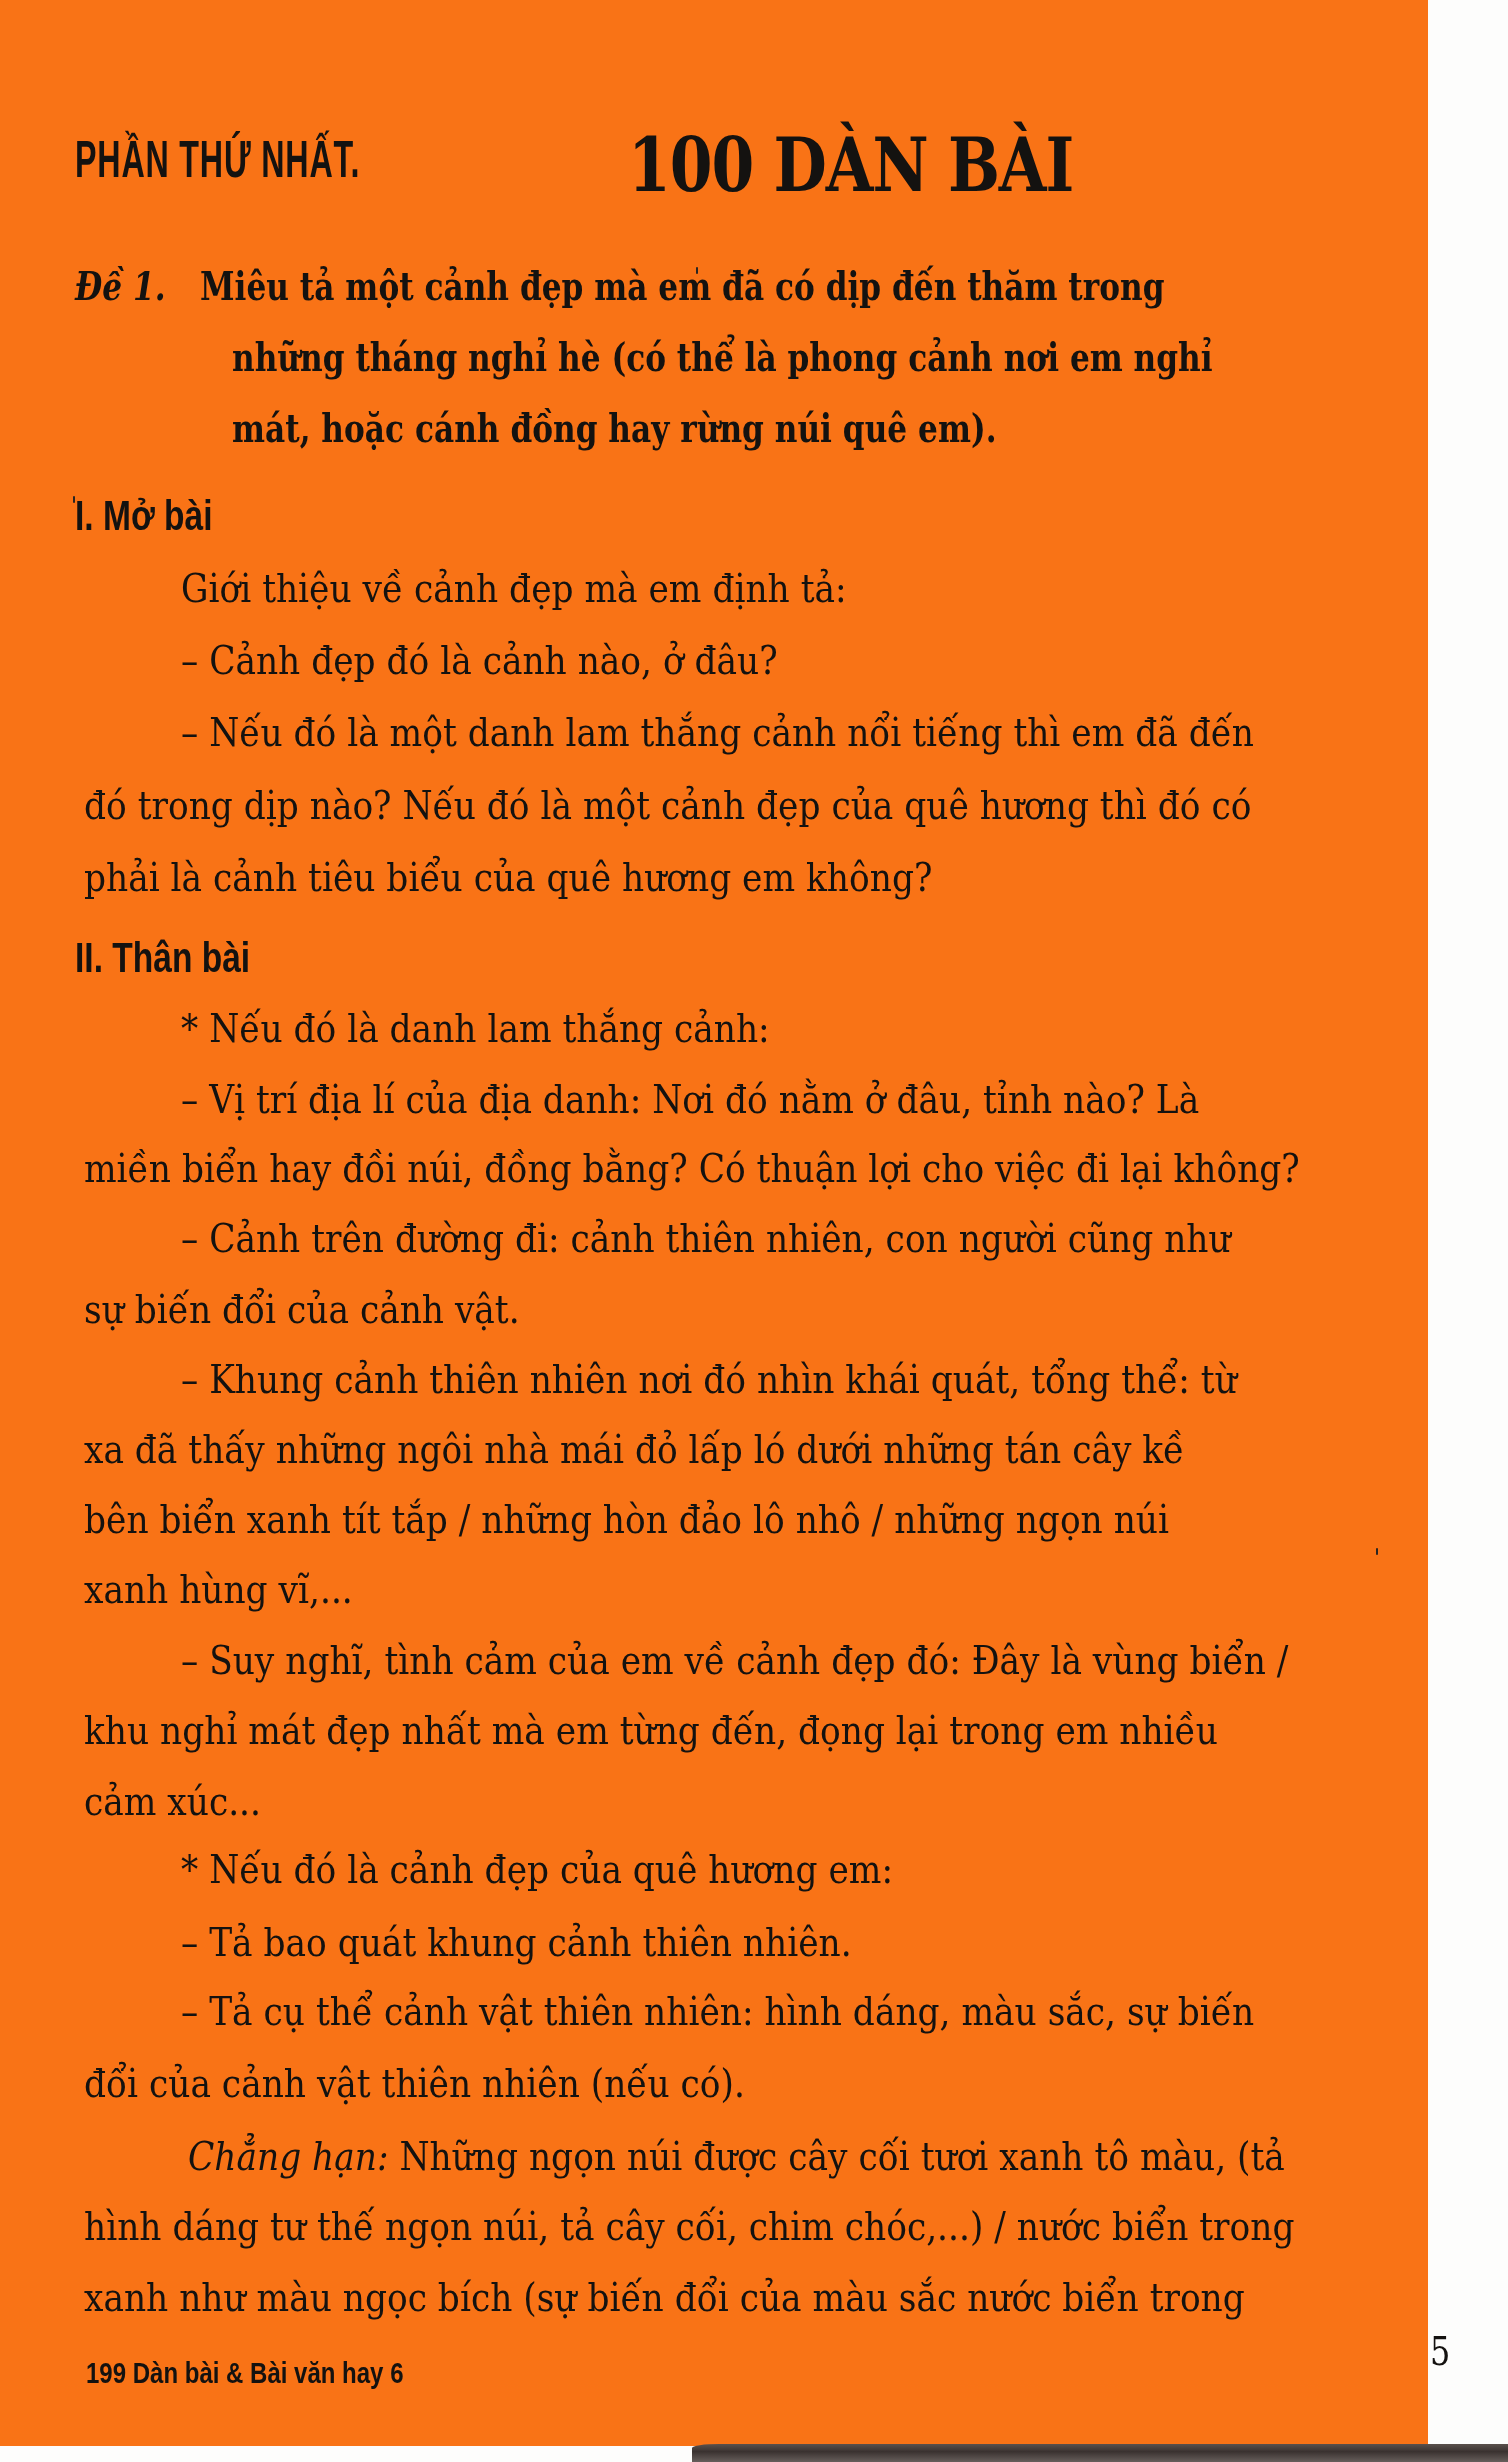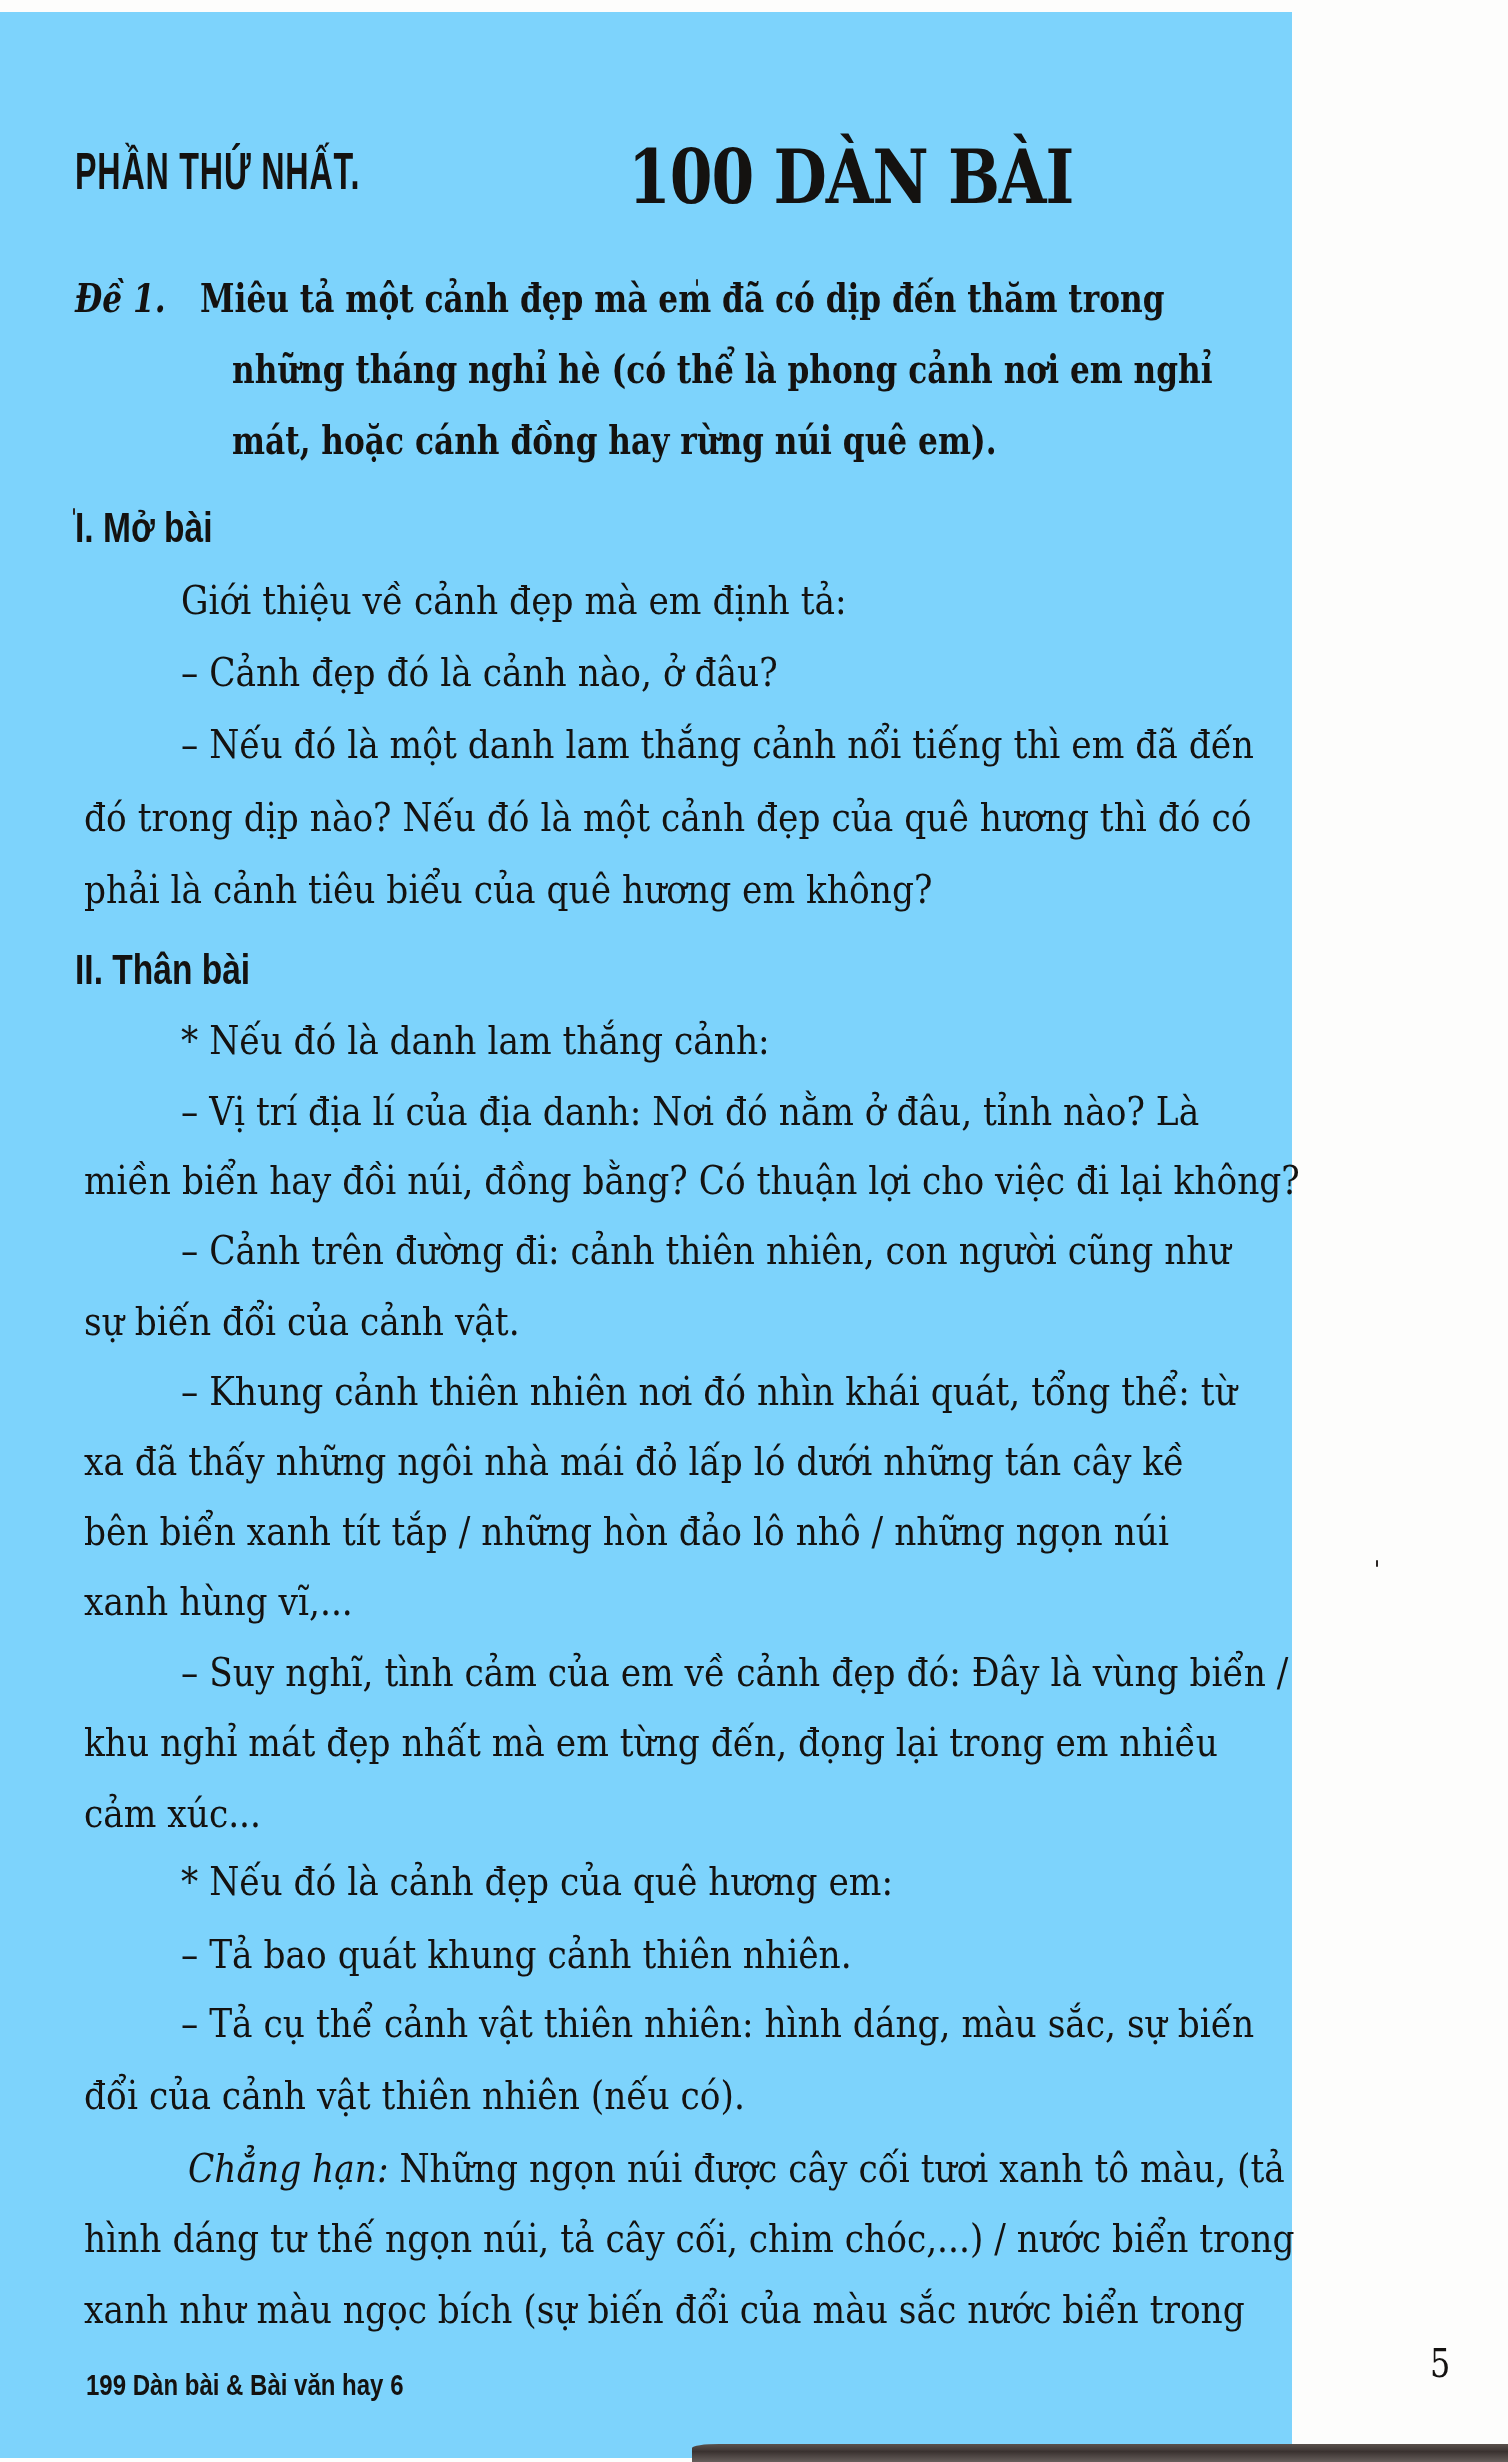--- a/index.html
+++ b/index.html
@@ -9,24 +9,24 @@
   }
   body {
     width: 1508px;
     height: 2462px;
     position: relative;
     overflow: hidden;
     color: #141210;
   }
   .page {
     position: absolute;
-    left: 0; top: 12px;
-    width: 1292px;
+    left: 0; top: 0;
+    width: 1428px;
     height: 2446px;
-    background: #7dd3fc;
+    background: #f97316;
   }
   .page-edge {
     position: absolute;
     left: 692px;
     right: 0;
     top: 2444px;
     height: 19px;
     background: linear-gradient(to bottom, #5a514c 0%, #3a3230 40%, #6b6360 100%);
     border-top-left-radius: 27px 4px;
   }

